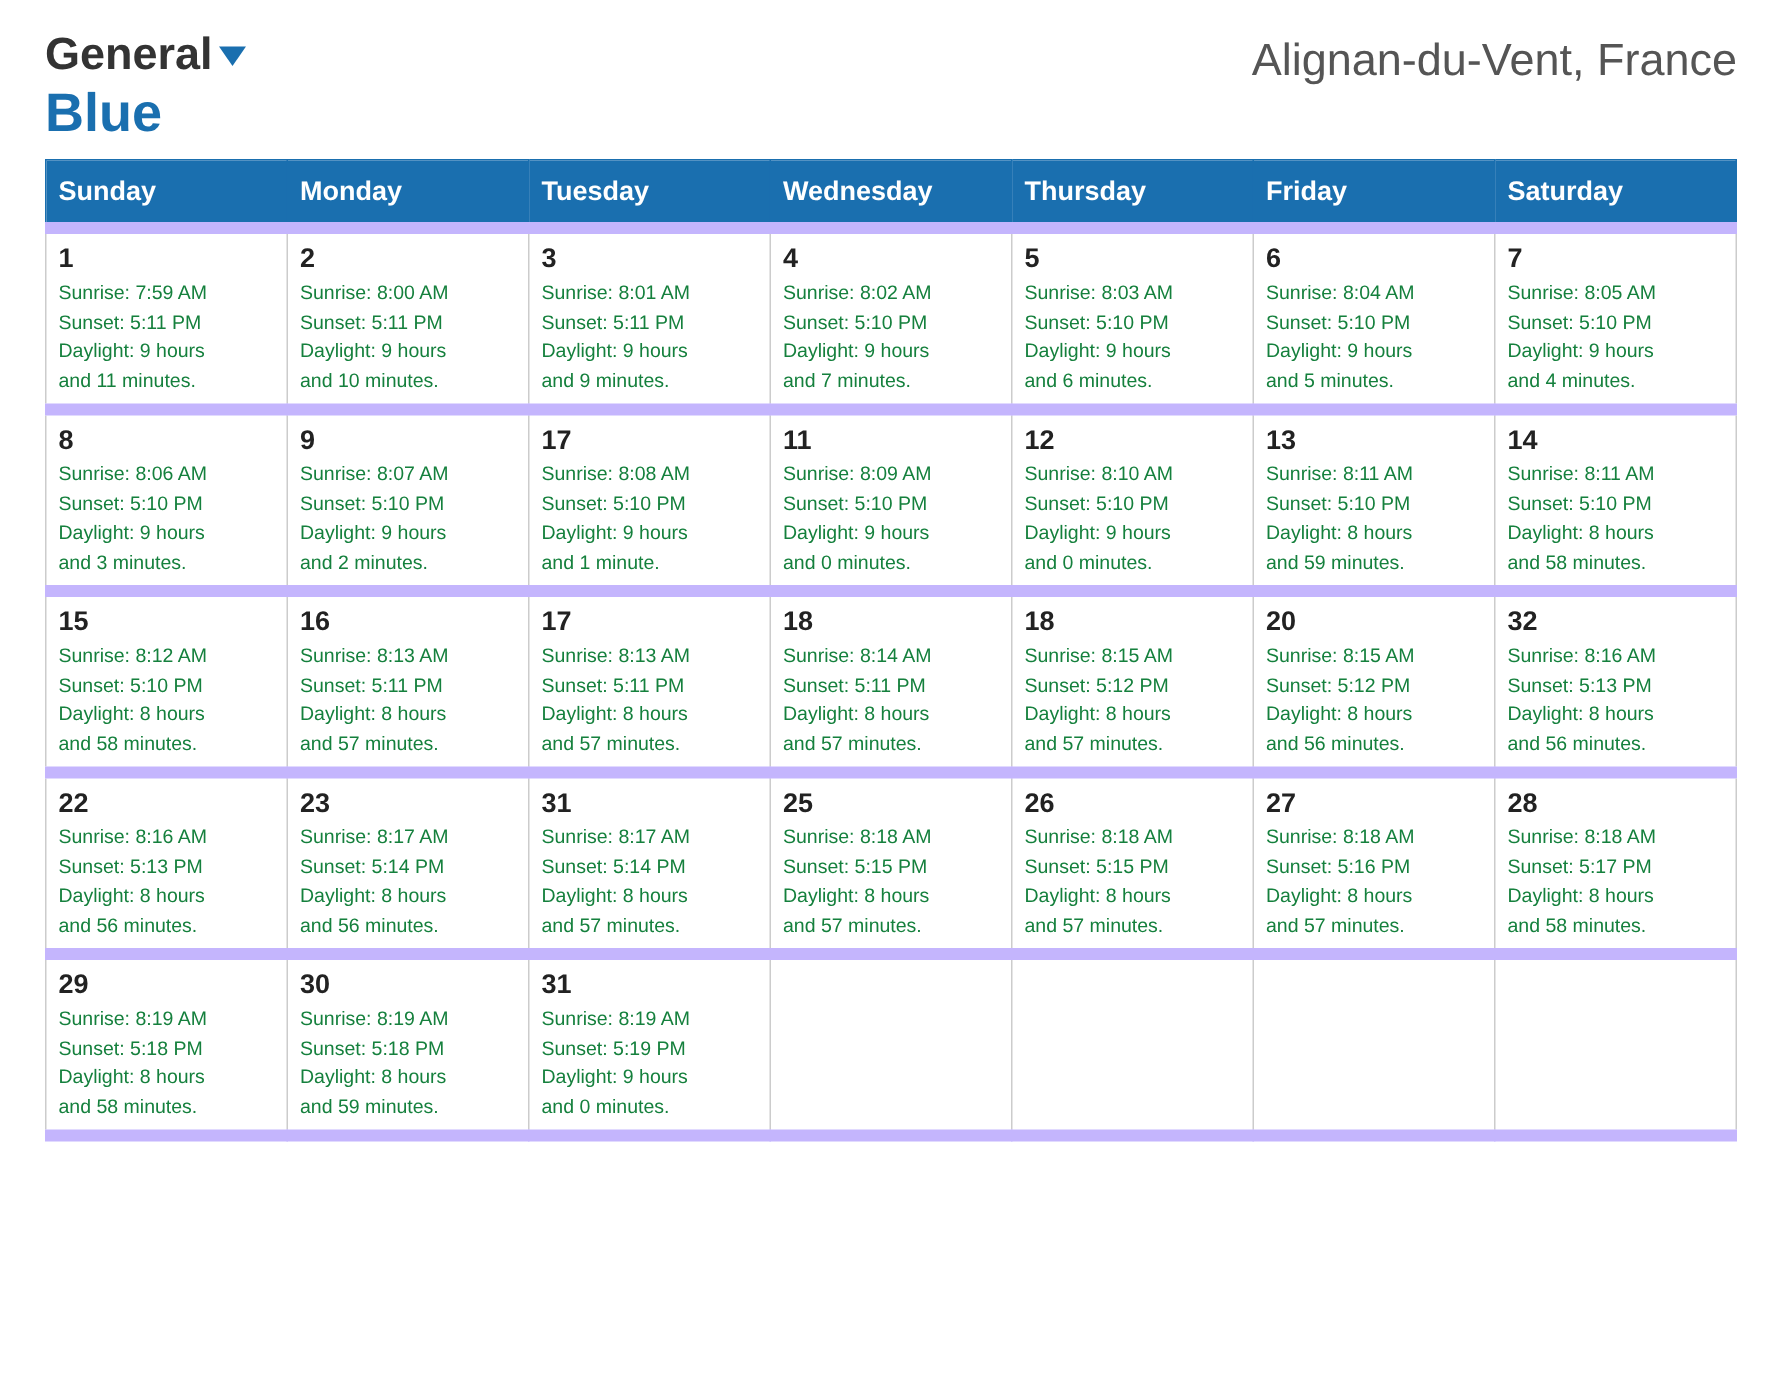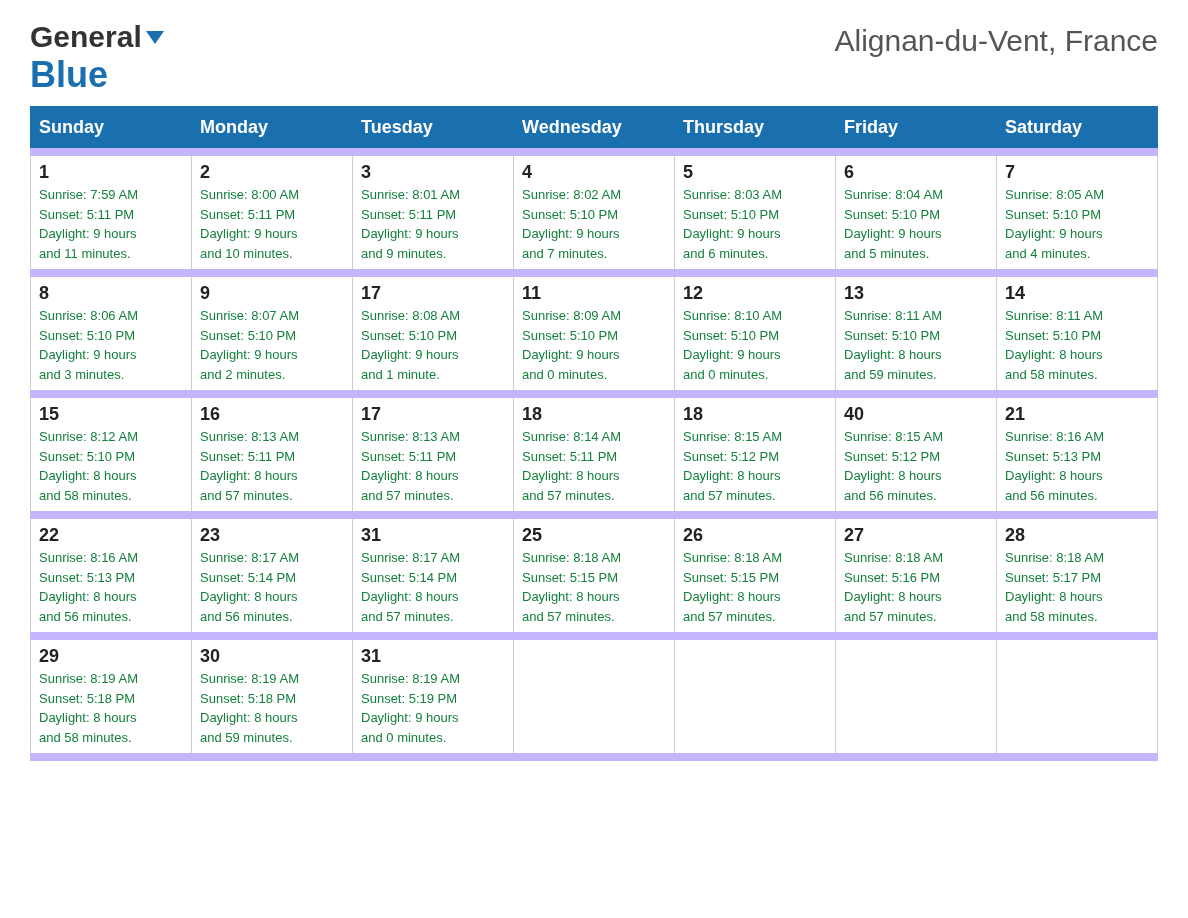--- a/index.html
+++ b/index.html
@@ -197,25 +197,25 @@
         </td>
         <td>
           <div class="day-number">18</div>
 <div class="day-info">Sunrise: 8:14 AM<br>Sunset: 5:11 PM<br>Daylight: 8 hours<br>and 57 minutes.</div>
         </td>
         <td>
           <div class="day-number">18</div>
 <div class="day-info">Sunrise: 8:15 AM<br>Sunset: 5:12 PM<br>Daylight: 8 hours<br>and 57 minutes.</div>
         </td>
         <td>
-          <div class="day-number">40</div>
+          <div class="day-number">20</div>
 <div class="day-info">Sunrise: 8:15 AM<br>Sunset: 5:12 PM<br>Daylight: 8 hours<br>and 56 minutes.</div>
         </td>
         <td>
-          <div class="day-number">21</div>
+          <div class="day-number">32</div>
 <div class="day-info">Sunrise: 8:16 AM<br>Sunset: 5:13 PM<br>Daylight: 8 hours<br>and 56 minutes.</div>
         </td>
       </tr>
       <tr>
         <td>
           <div class="day-number">22</div>
 <div class="day-info">Sunrise: 8:16 AM<br>Sunset: 5:13 PM<br>Daylight: 8 hours<br>and 56 minutes.</div>
         </td>
         <td>
           <div class="day-number">23</div>

